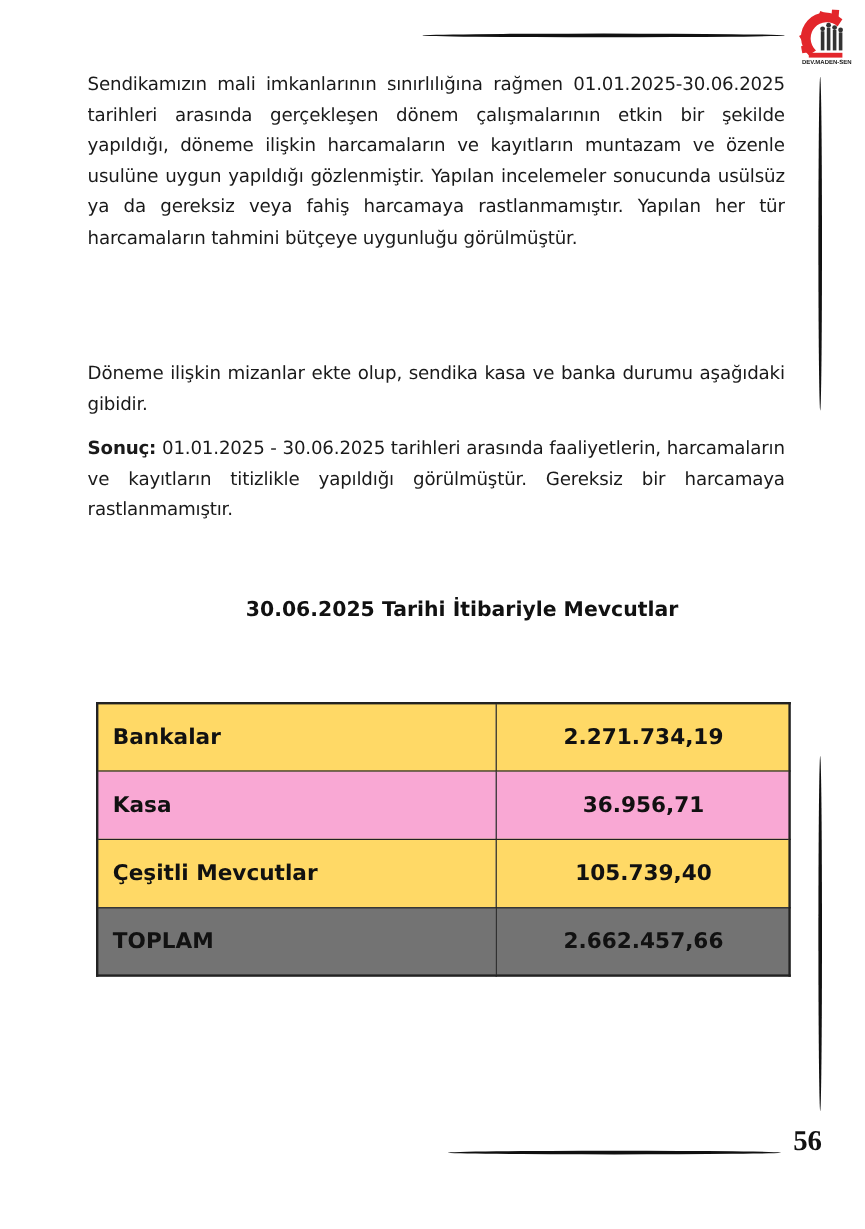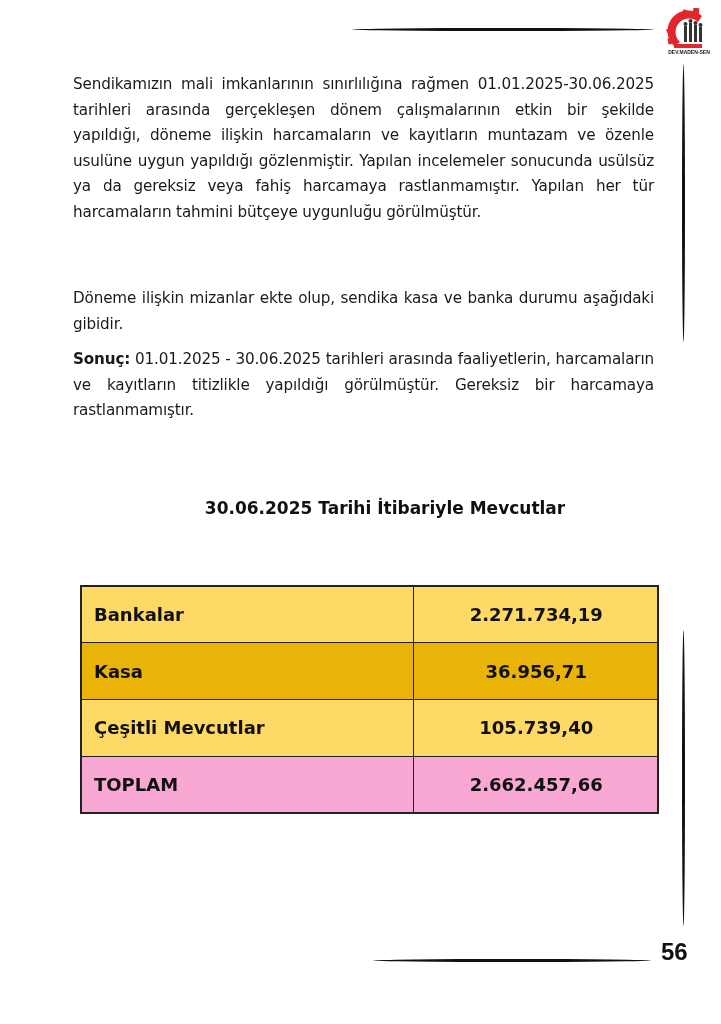--- a/index.html
+++ b/index.html
@@ -22,52 +22,52 @@
       position: absolute; left: 682px; width: 3px; background: #111; border-radius: 50%;
     }
     .side-rule.upper { top: 64px; height: 278px; }
     .side-rule.lower { top: 630px; height: 296px; }
     .bottom-rule {
       position: absolute; left: 373px; top: 959px; width: 278px; height: 3px;
       background: #111; border-radius: 50%;
     }
     .page-number {
       position: absolute; left: 661px; top: 938px;
-      font-family: Liberation Sans, sans-serif; font-weight: bold; font-size: 24px; color: #111;
+      font-family: Liberation Serif, serif; font-weight: bold; font-size: 24px; color: #111;
     }
 
     .body-text {
       position: absolute; left: 73px; width: 581px;
       font-family: "DejaVu Sans", sans-serif; font-size: 15.2px; line-height: 25.6px;
       text-align: justify; color: #1a1a1a; letter-spacing: -0.15px;
     }
-    .p1 { top: 72px; }
-    .p2 { top: 286px; }
-    .p3 { top: 347px; }
+    .p1 { top: 58px; }
+    .p2 { top: 299px; }
+    .p3 { top: 361px; }
     .body-text b { font-weight: bold; }
 
     .table-title {
       position: absolute; left: 0; width: 770px; top: 498px; text-align: center;
       font-family: "DejaVu Sans", sans-serif; font-weight: bold; font-size: 17px; color: #111;
     }
 
     .assets-table {
       position: absolute; left: 80px; top: 585px; width: 579px;
       border-collapse: collapse; border: 2px solid #222;
     }
     .assets-table td {
       border: 1.5px solid #222; height: 56.7px;
       font-family: "DejaVu Sans", sans-serif; font-weight: bold; font-size: 18px; color: #111;
       padding: 12px 12px;
     }
     .assets-table td.label { width: 332px; text-align: left; }
     .assets-table td.value { text-align: center; padding-right: 10px; }
     .row-yellow td { background: #FFD966; }
-    .row-blue td { background: #eab308; }
-    .row-green td { background: #f9a8d4; }
+    .row-blue td { background: #f9a8d4; }
+    .row-green td { background: #737373; }
   </style>
 </head>
 <body>
 
 <div class="top-rule"></div>
 
 <div class="logo">
   <svg width="48" height="44" viewBox="0 0 48 44">
     <g fill="#E3262B">
       <path d="M10 38 A20 20 0 0 1 38 8 L34 14 A13 13 0 0 0 16 34 Z"></path>

